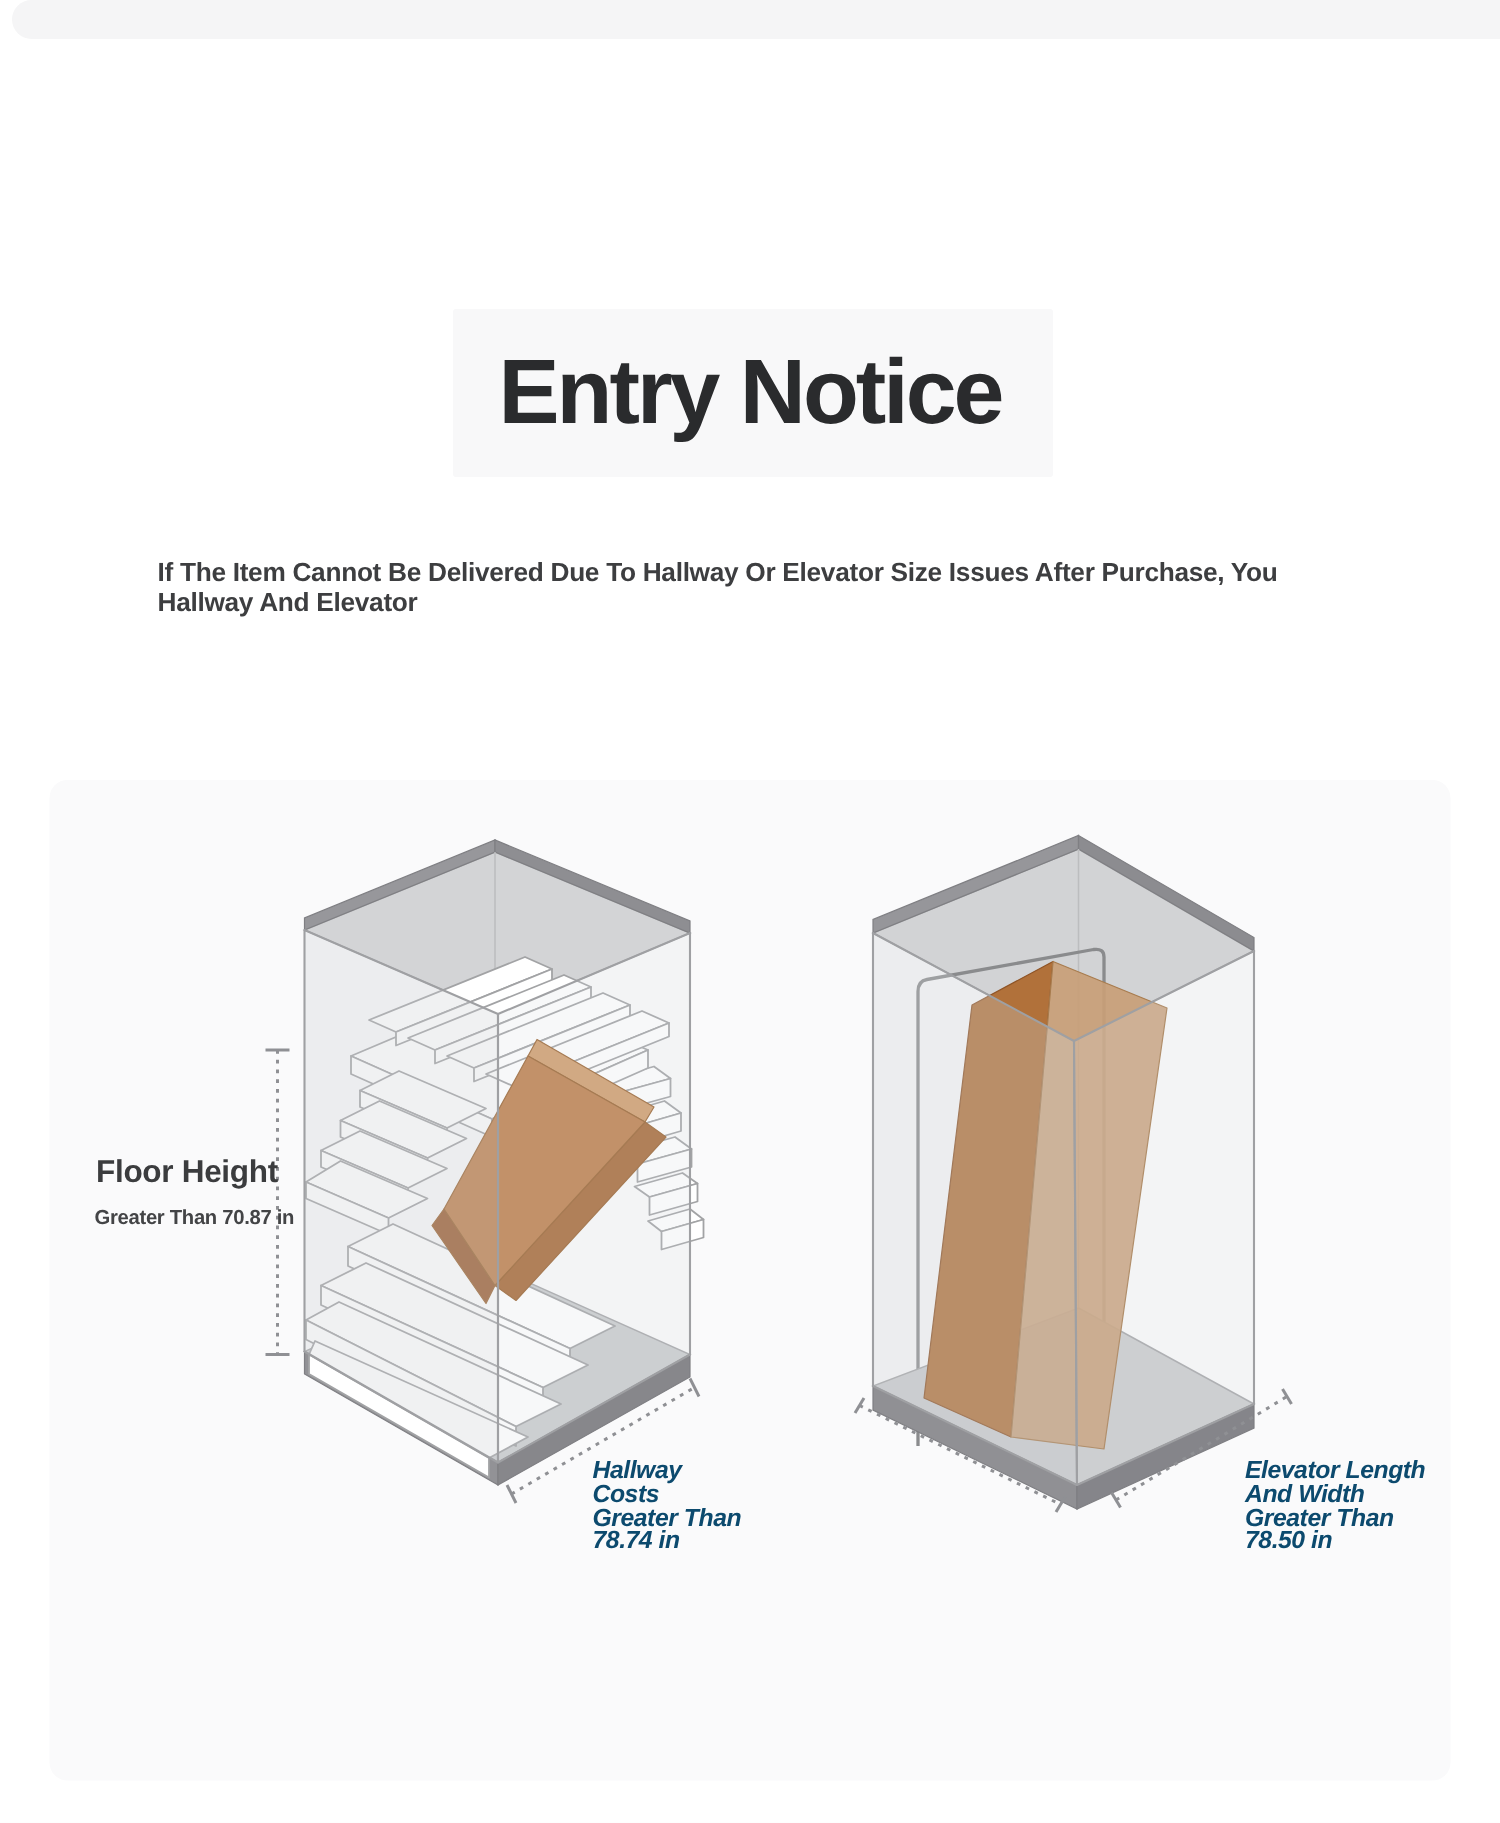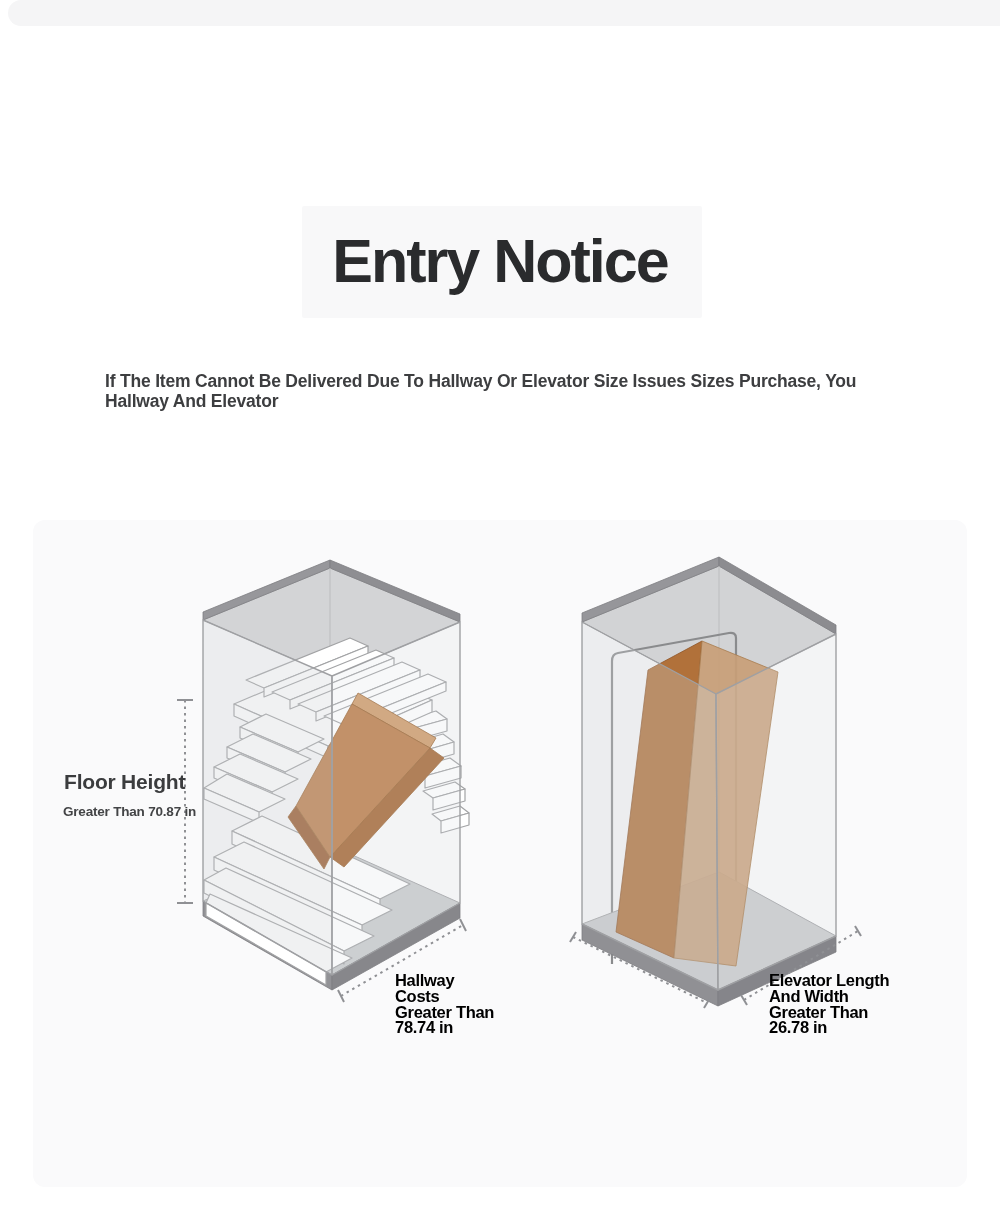--- a/index.html
+++ b/index.html
@@ -33,24 +33,24 @@
   .floor-height-title{
     left:64px;top:770px;font-size:21px;font-weight:bold;
     letter-spacing:-0.2px;color:#3b3c3e;
   }
   .floor-height-sub{
     left:63px;top:804px;font-size:13.5px;font-weight:600;
     letter-spacing:-0.2px;color:#434446;
   }
   .dim-label{
     font-size:16.5px;font-weight:bold;line-height:15.8px;
-    letter-spacing:-0.3px;color:#000000;
+    letter-spacing:-0.3px;color:#0c4a6e;font-style:italic;
   }
   .hallway-label{left:395px;top:973px;}
-  .elevator-label{left:769px;top:973px;}
+  .elevator-label{left:830px;top:973px;}
   .pill-button{
     position:absolute;border:none;cursor:pointer;
     background:#8c8c8c;color:#ffffff;border-radius:26px;
     font-family:"Liberation Sans","DejaVu Sans",sans-serif;font-weight:600;
     box-shadow:0 6px 9px rgba(0,0,0,0.20);
     letter-spacing:0.2px;
   }
   .stair-button{left:215px;top:1096px;width:201px;height:50px;font-size:19px;}
   .elevator-button{left:627px;top:1097px;width:198px;height:48px;font-size:17px;}
   .step{fill:#ffffff;stroke:#a2a3a5;stroke-width:1.2;stroke-linejoin:round;}
@@ -61,21 +61,21 @@
 <body>
 
 <div class="page">
 
   <div class="top-bar"></div>
 
   <div class="title-backdrop"></div>
   <div class="page-title">Entry Notice</div>
 
   <div class="notice">
-    <div>If The Item Cannot Be Delivered Due To Hallway Or Elevator Size Issues Sizes Purchase, You</div>
+    <div>If The Item Cannot Be Delivered Due To Hallway Or Elevator Size Issues After Purchase, You</div>
     <div>Hallway And Elevator</div>
   </div>
 
   <div class="panel"></div>
 
   <svg class="diagram-svg" style="left:172px;top:548px;" width="330" height="470" viewBox="172 548 330 470">
 
     <g>
       <polygon points="330,568 460,622 332,676 203,620" fill="#d3d4d6" stroke="#aaabad" stroke-width="1"></polygon>
       <polygon points="203,620 330,568 330,560 203,612" fill="#97979b" stroke="#7f7f83" stroke-width="0.8"></polygon>
@@ -207,17 +207,17 @@
     <div>Hallway</div>
     <div>Costs</div>
     <div>Greater Than</div>
     <div>78.74 in</div>
   </div>
 
   <div class="label dim-label elevator-label">
     <div>Elevator Length</div>
     <div>And Width</div>
     <div>Greater Than</div>
-    <div>26.78 in</div>
+    <div>78.50 in</div>
   </div>
 
 
 </div>
 
 </body></html>

